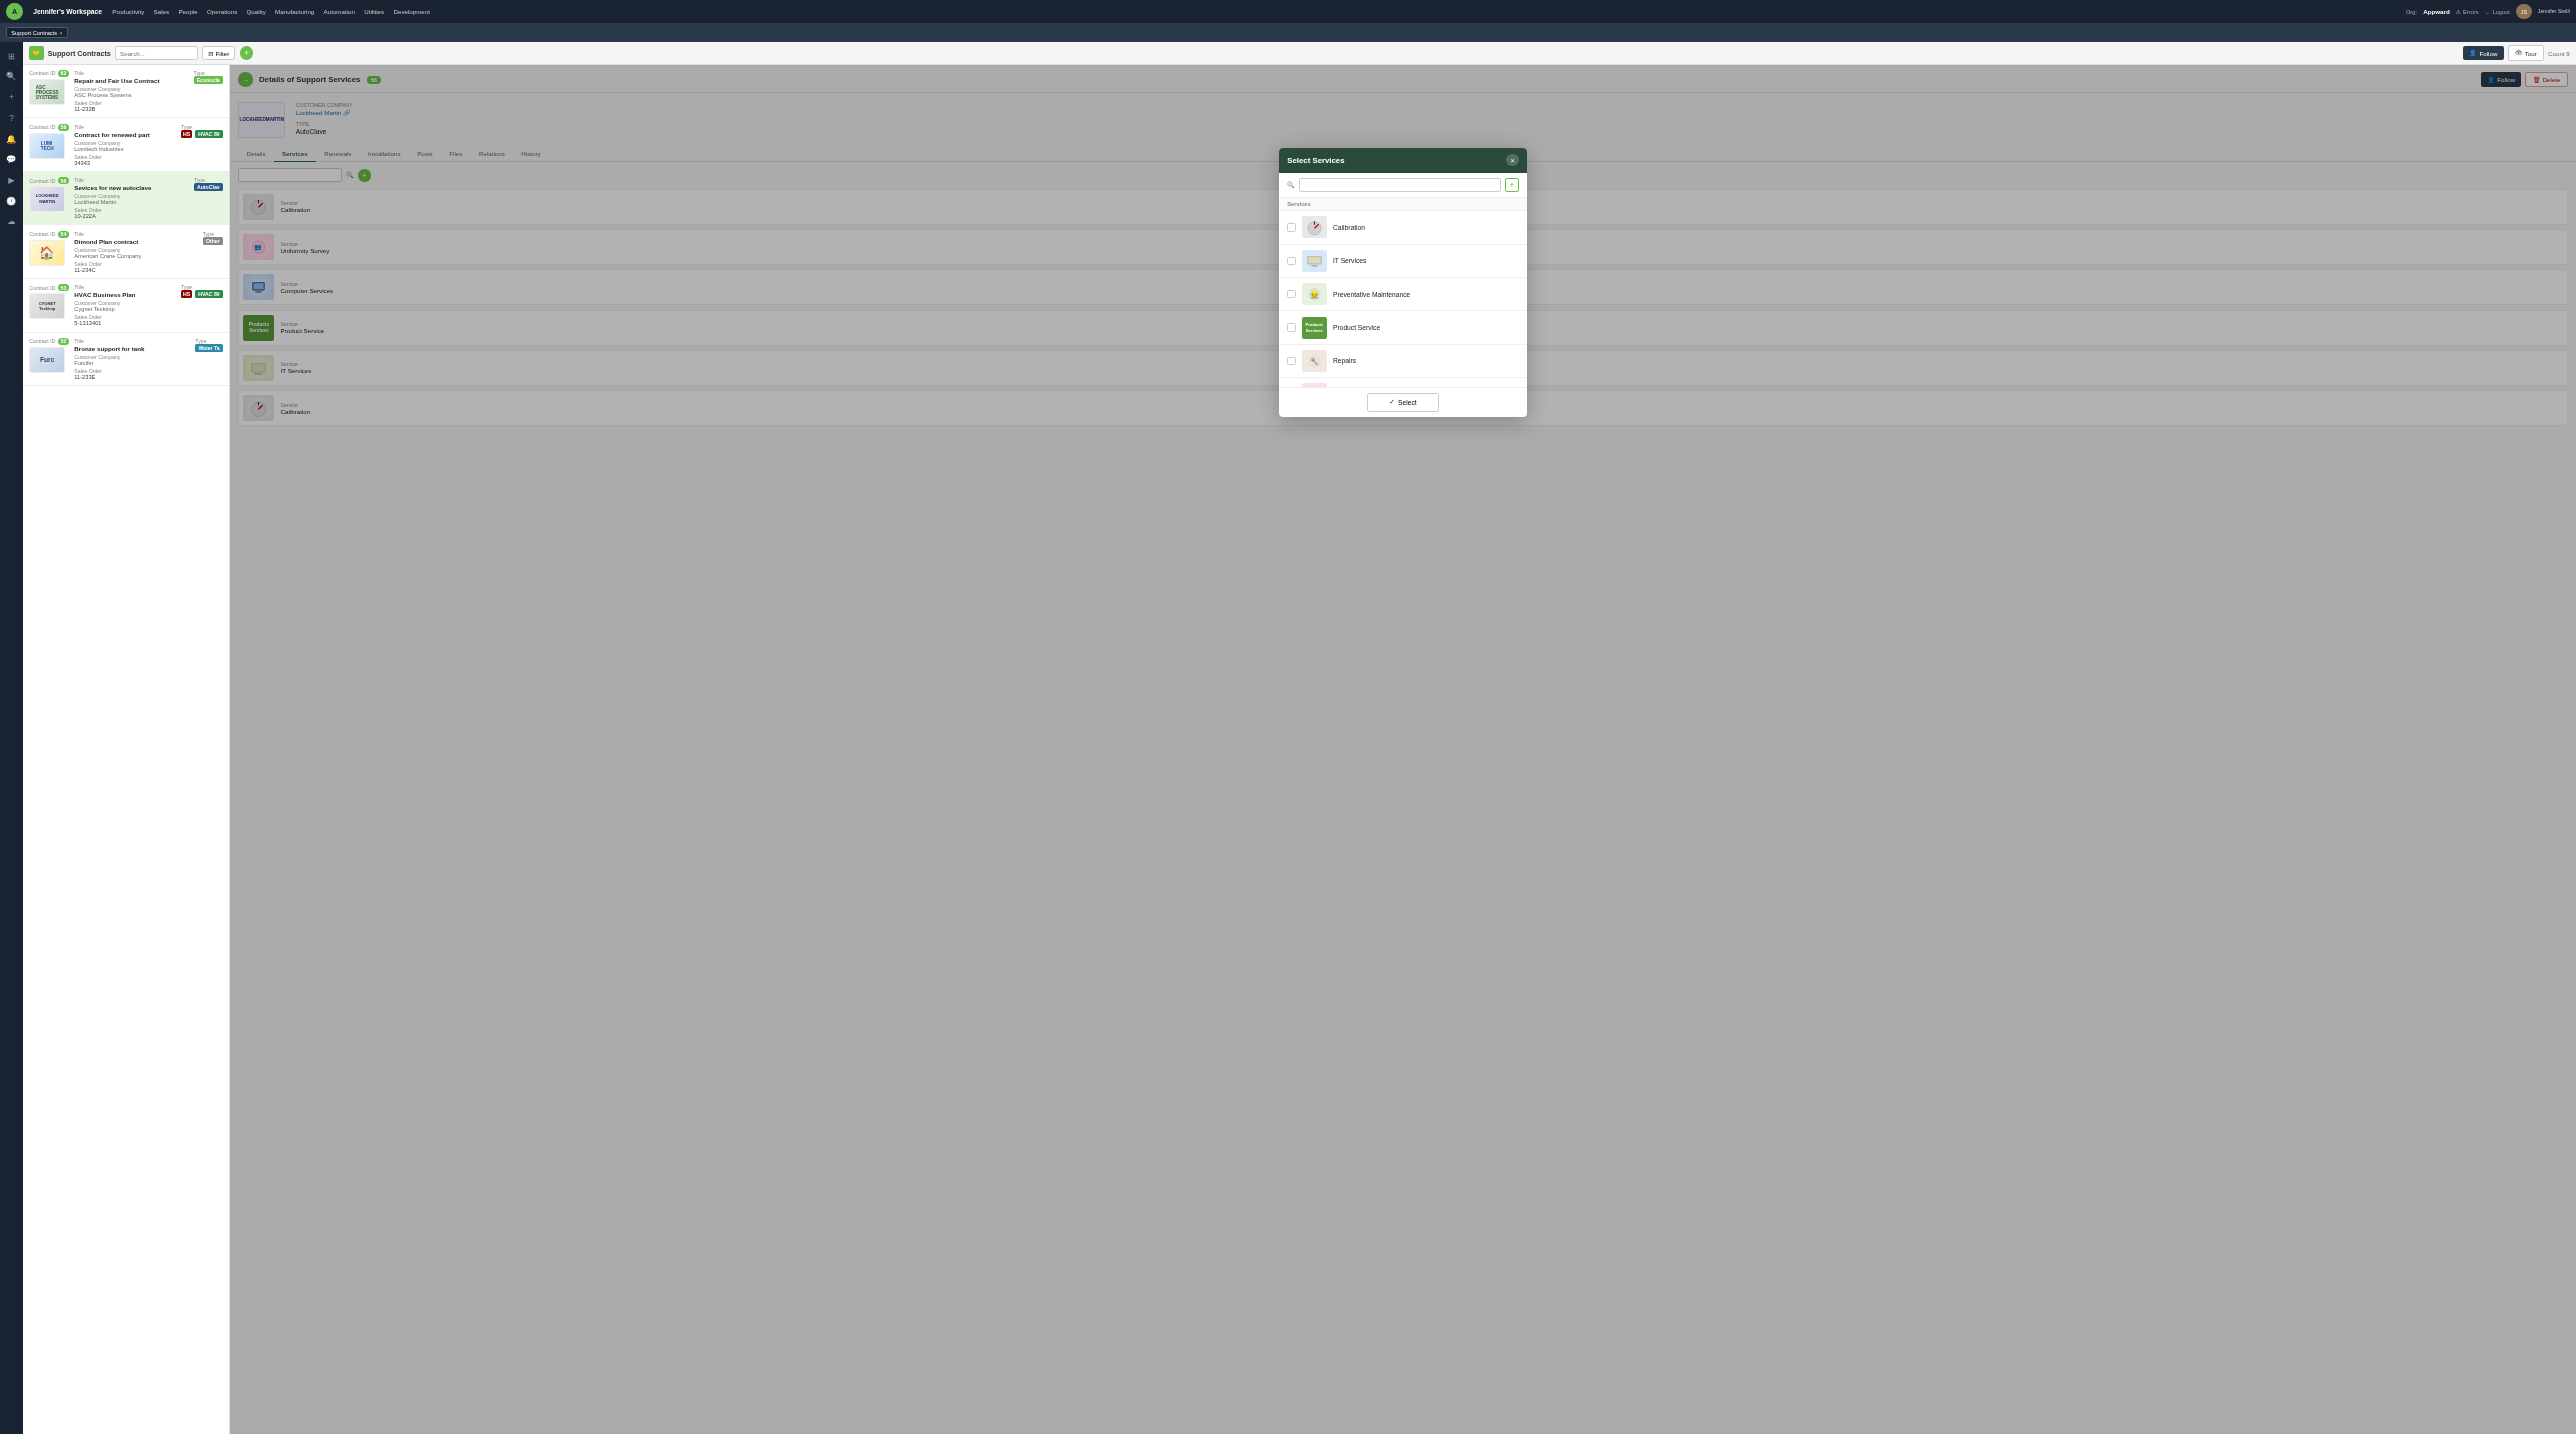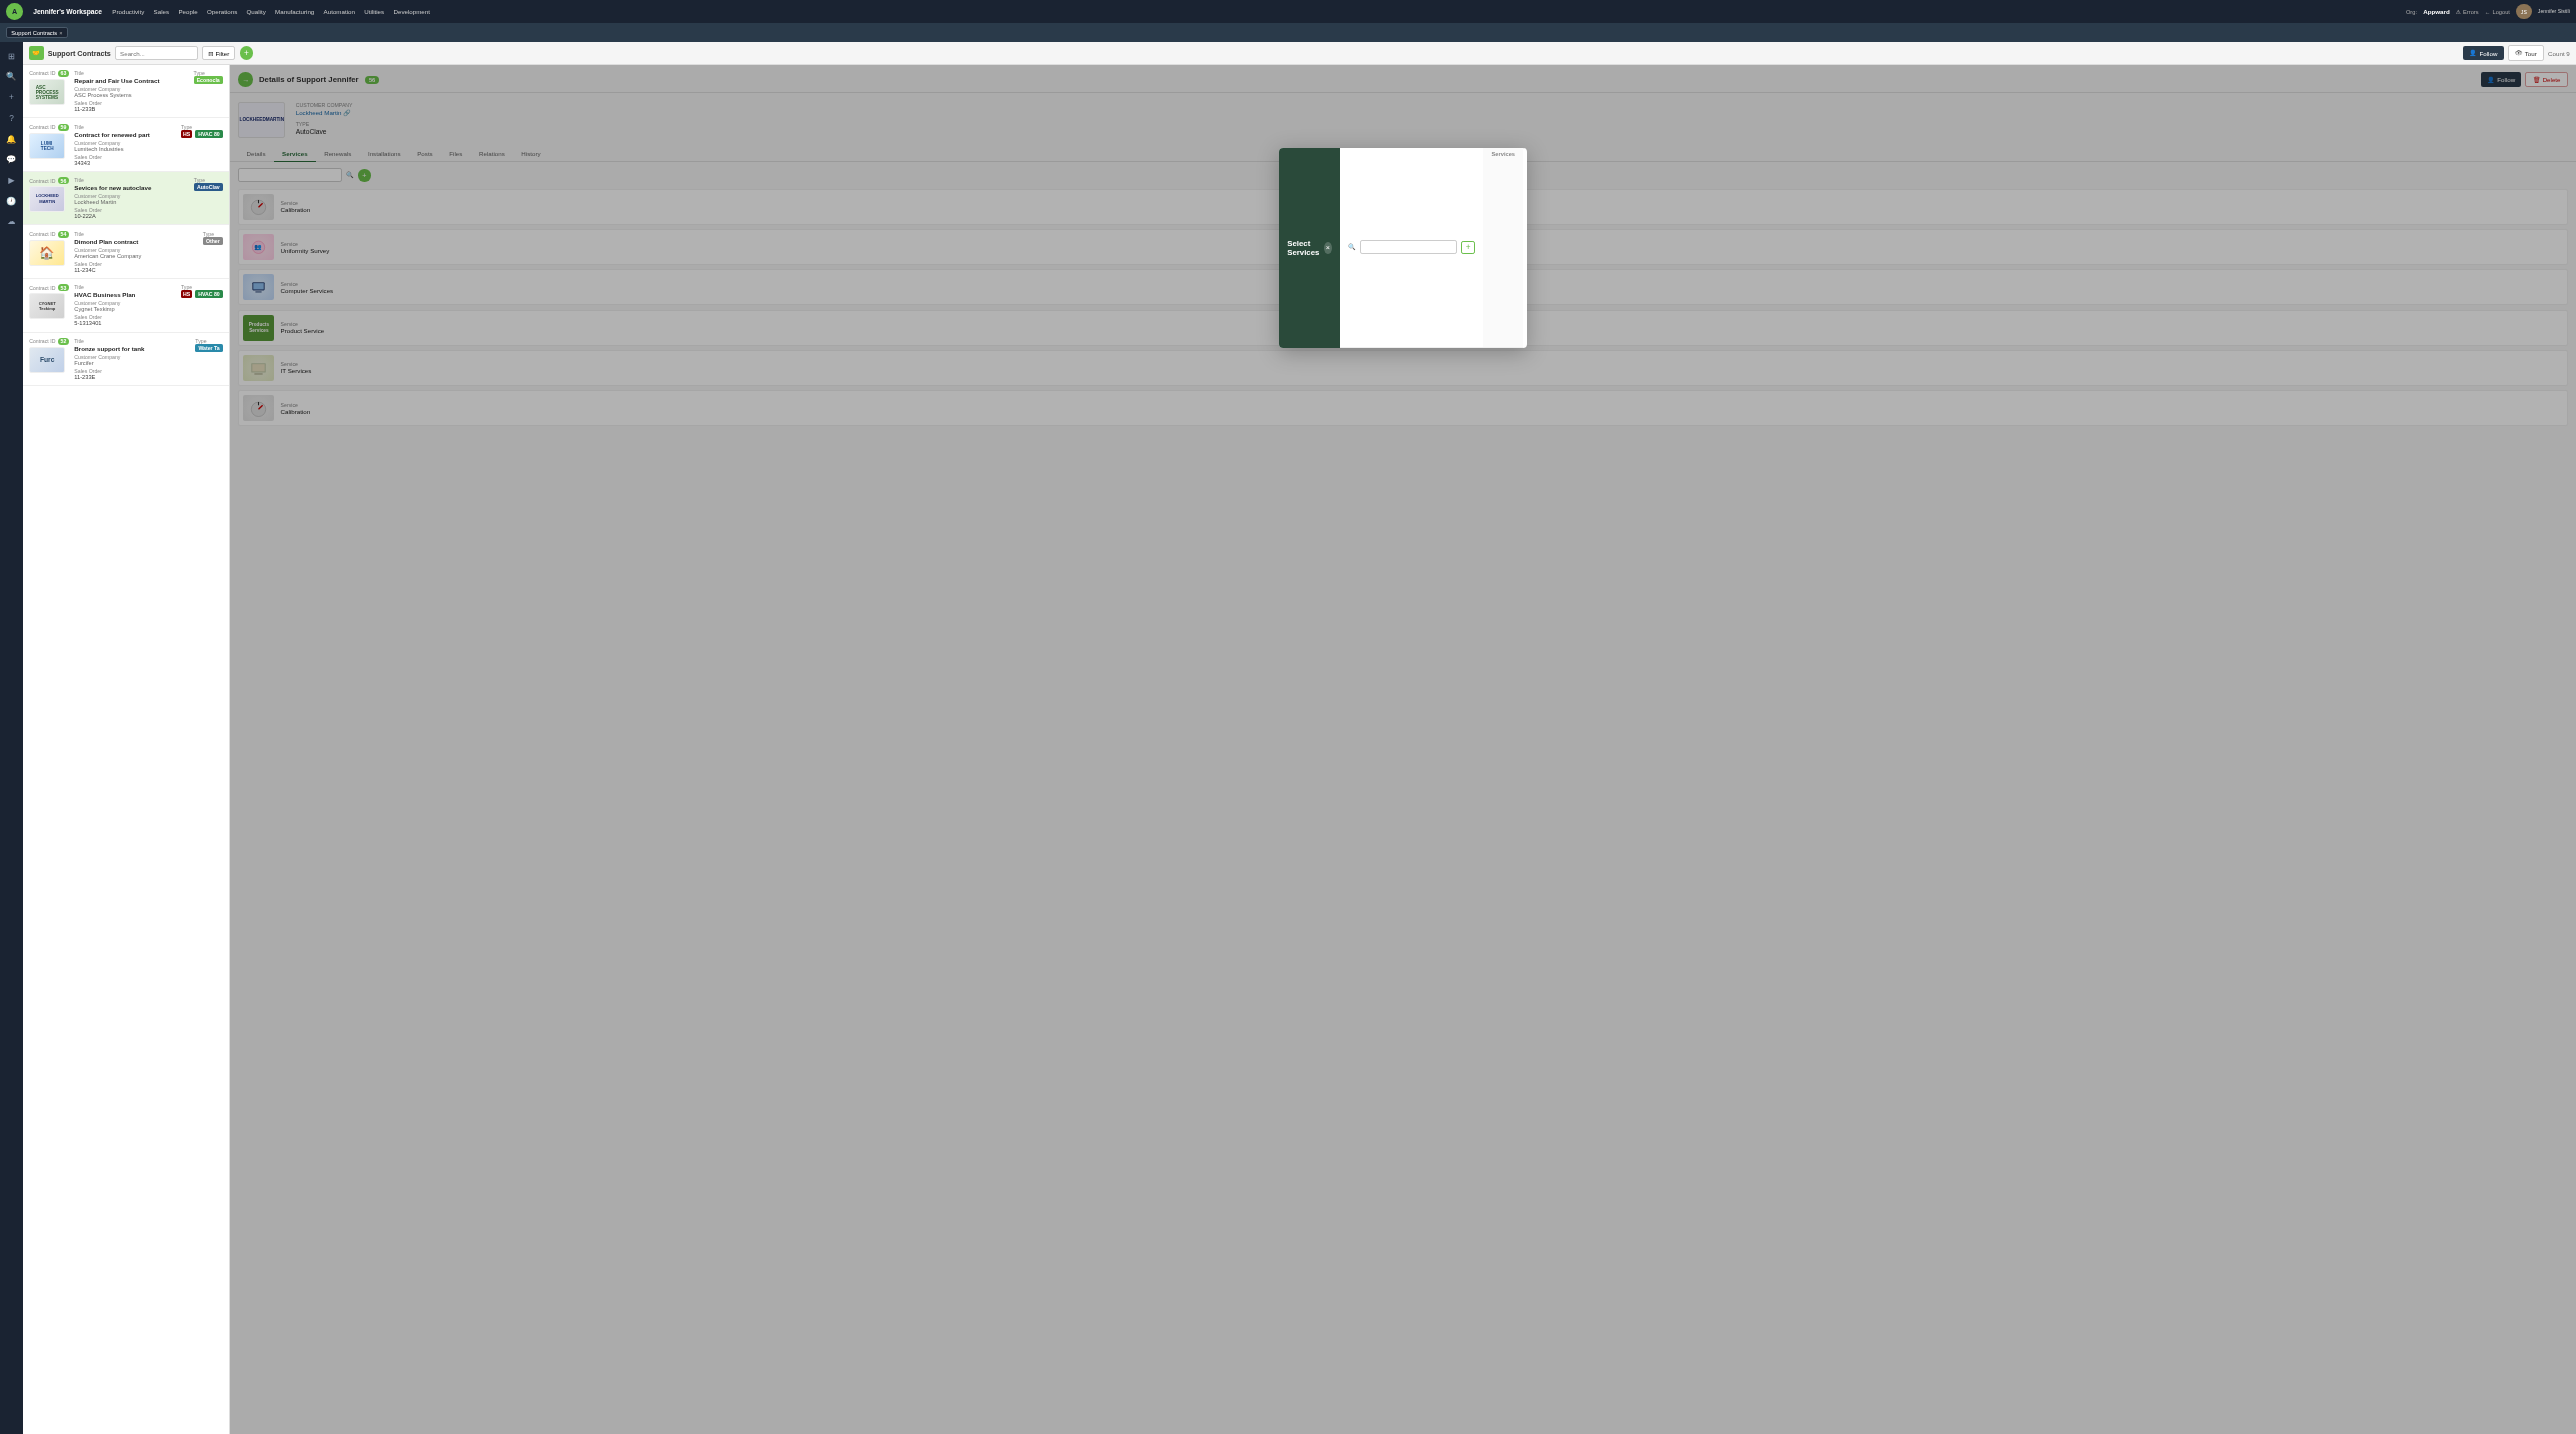--- a/index.html
+++ b/index.html
@@ -377,21 +377,21 @@
       justify-content: center;
       padding-top: 83px;
       z-index: 200;
     }
     .modal {
       background: #fff;
       border-radius: 4.1px;
       width: 248px;
       max-height: 269px;
       display: flex;
-      flex-direction: row;
+      flex-direction: column;
       box-shadow: 0 4.1px 21px rgba(0,0,0,0.25);
       overflow: hidden;
     }
     .modal-header {
       background: #2a4a3a;
       color: #fff;
       padding: 6.2px 8.3px;
       display: flex;
       align-items: center;
       justify-content: space-between;
@@ -726,21 +726,21 @@
             <span class="type-badge" style="background:#2a8aaa;">Water Ta</span>
           </div>
         </div>
 
       </div>
 
       <div class="detail-panel">
 
         <div class="detail-header">
           <button class="nav-arrow">→</button>
-          <span class="detail-title">Details of Support Jennifer</span>
+          <span class="detail-title">Details of Support Services</span>
           <span class="detail-id-badge">56</span>
           <div class="detail-header-right">
             <button class="detail-follow-btn">
               <span>👤</span>
               <span>Follow</span>
             </button>
             <button class="detail-delete-btn">
               <span>🗑</span>
               <span>Delete</span>
             </button>

